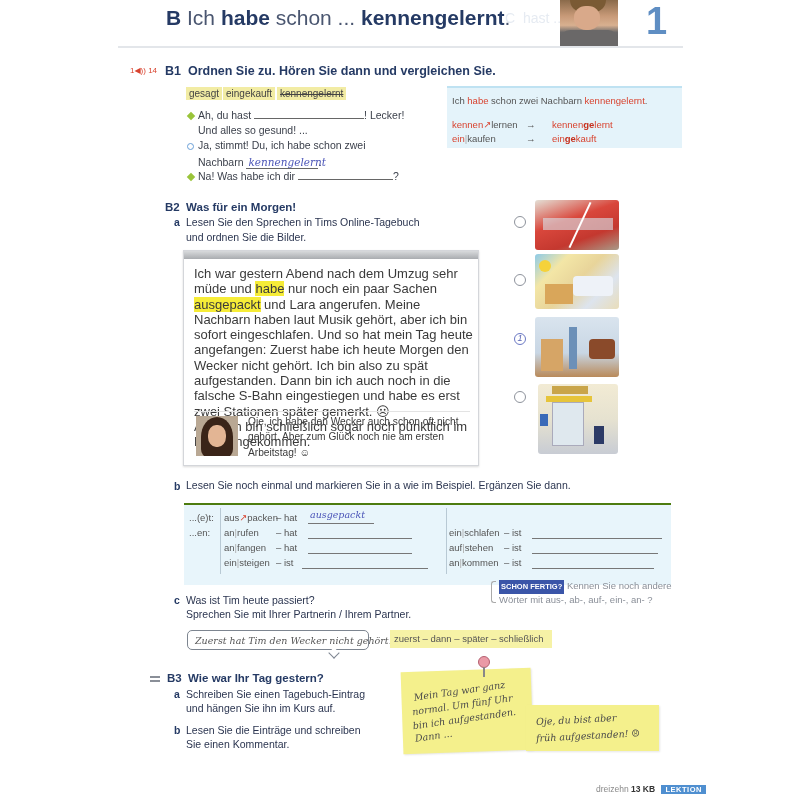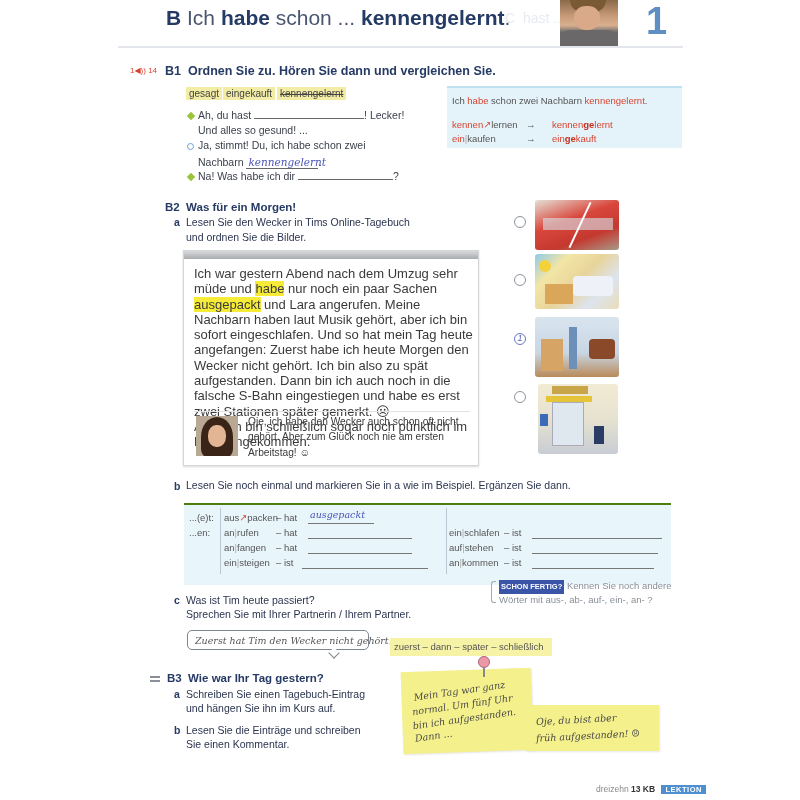--- a/index.html
+++ b/index.html
@@ -63,21 +63,21 @@
   .vt-blank { position: absolute; height: 1px; background: #777; }
   .vdiv { position: absolute; width: 1px; background: #b8c9d4; }
 
   
   #schon-box { left: 491px; top: 580px; font-size: 9.5px; color: #8a8f98; white-space: nowrap; line-height: 12px; }
   #schon-badge { display: inline-block; background: #3a55a8; color: #fff; font-size: 7.5px; font-weight: bold; padding: 1px 2px; }
   .bracket { position: absolute; left: 491px; top: 581px; width: 5px; height: 22px; border: 1px solid #aaa; border-right: none; border-radius: 3px 0 0 3px; }
   #speech-bubble { left: 187px; top: 630px; width: 182px; height: 20px; border: 1px solid #7d8590; border-radius: 5px; background: #fff; }
   #speech-bubble span { position: absolute; left: 7px; top: 4px; font-size: 9.5px; font-style: italic; color: #555; white-space: nowrap; font-family: "DejaVu Serif", serif; }
   #speech-tail { left: 330px; top: 649px; width: 8px; height: 8px; background: #fff; border-right: 1px solid #7d8590; border-bottom: 1px solid #7d8590; transform: rotate(45deg); }
-  #sequence-words { left: 390px; top: 630px; width: 162px; height: 18px; background: #f6f2a6; font-size: 9.5px; color: #555; padding: 3px 4px; white-space: nowrap; margin-top: 8px; }
+  #sequence-words { left: 390px; top: 630px; width: 162px; height: 18px; background: #f6f2a6; font-size: 9.5px; color: #555; padding: 3px 4px; white-space: nowrap; }
 
   
   #b3-icon { left: 150px; top: 676px; width: 10px; height: 6px; border-top: 2px solid #8a8f98; border-bottom: 2px solid #8a8f98; }
   #b3-title { left: 167px; top: 672px; font-size: 11.5px; font-weight: bold; color: #253a64; white-space: nowrap; }
   .note { position: absolute; background: #f4f08c; box-shadow: 1px 1px 2px rgba(0,0,0,0.1); }
   .note-text { position: absolute; font-family: "DejaVu Serif", serif; font-style: italic; font-size: 9.5px; color: #4a4a4a; line-height: 13px; white-space: nowrap; }
   #pin-head { left: 478px; top: 656px; width: 12px; height: 12px; border-radius: 50%; background: #ea9aa6; border: 1px solid #b46070; }
   #pin-needle { left: 483px; top: 667px; width: 2px; height: 10px; background: #888; }
 
   
@@ -144,21 +144,21 @@
   <div class="gtext" style="left:79px;top:45px">→</div>
   <div class="gtext" style="left:105px;top:45px">
     <span class="red">ein</span><span class="redb">ge</span><span class="red">kauft</span>
   </div>
 </div>
 
 <div id="b2-title" class="abs">
   <span>B2</span>&nbsp;&nbsp;<span>Was für ein Morgen!</span>
 </div>
 <div class="letter" style="left:174px;top:216px">a</div>
-<div class="instr" style="left:186px;top:215px">Lesen Sie den Wecker in Tims Online-Tagebuch</div>
+<div class="instr" style="left:186px;top:215px">Lesen Sie den Sprechen in Tims Online-Tagebuch</div>
 <div class="instr" style="left:186px;top:230px">und ordnen Sie die Bilder.</div>
 
 <div id="blog-box" class="abs">
   <div id="blog-bar"></div>
   <div id="blog-text">
     <span>Ich war gestern Abend nach dem Umzug sehr müde und </span><span class="hl">habe</span><span> nur noch ein paar Sachen </span><span class="hl">ausgepackt</span><span> und Lara angerufen. Meine Nachbarn haben laut Musik gehört, aber ich bin sofort eingeschlafen. Und so hat mein Tag heute angefangen: Zuerst habe ich heute Morgen den Wecker nicht gehört. Ich bin also zu spät aufgestanden. Dann bin ich auch noch in die falsche S-Bahn eingestiegen und habe es erst zwei Stationen später gemerkt. ☹</span><br><span>Aber ich bin schließlich sogar noch pünktlich im Hotel angekommen.</span>
   </div>
   <div id="blog-divider"></div>
   <div id="reply-avatar">
       <div class="hair"></div>

